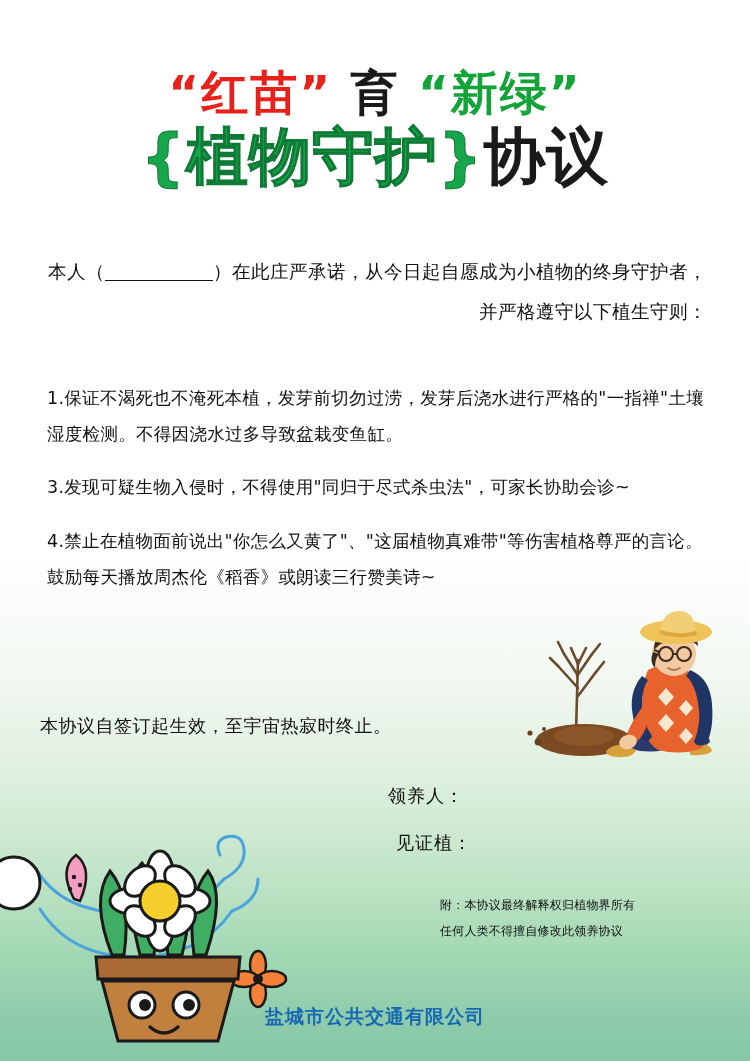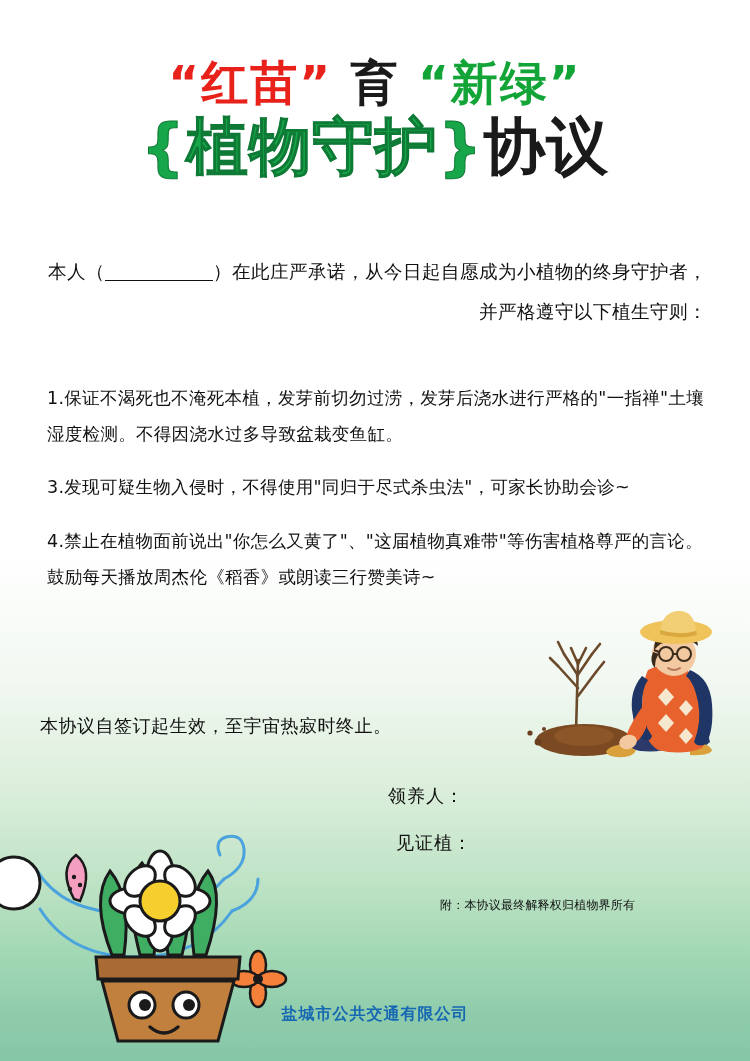--- a/index.html
+++ b/index.html
@@ -16,21 +16,21 @@
     position: relative;
     width: 750px;
     height: 1061px;
     background: linear-gradient(to bottom, #ffffff 0%, #ffffff 52%, #f2f8f2 64%, #dcefdc 74%, #bfe3c6 83%, #a2d8b4 90%, #8ecbab 96%, #86c7a8 100%);
     overflow: hidden;
   }
 
   
   .title-block {
     position: absolute;
-    top: 58px;
+    top: 68px;
     left: 0;
     width: 750px;
     text-align: center;
   }
   .title-line1 {
     font-family: "DejaVu Sans", sans-serif;
     font-weight: bold;
     font-size: 47px;
     letter-spacing: 2px;
     line-height: 1.05;
@@ -124,21 +124,21 @@
   }
 
   .company {
     position: absolute;
     top: 1004px;
     left: 0;
     width: 750px;
     text-align: center;
     font-family: "DejaVu Sans", sans-serif;
     font-weight: bold;
-    font-size: 16px;
+    font-size: 19px;
     color: #1668b3;
     letter-spacing: 1px;
   }
 
   
   .person-illo {
     position: absolute;
     right: 26px;
     top: 592px;
     width: 210px;
@@ -180,20 +180,21 @@
 
   <div class="effective">本协议自签订起生效，至宇宙热寂时终止。</div>
 
   <div class="sign-block">
     <div class="sign-row">领养人：</div>
     <div class="sign-row indent">见证植：</div>
   </div>
 
   <div class="footnote">
     <div>附：本协议最终解释权归植物界所有</div>
+    <div>任何人类不得擅自修改此领养协议</div>
   </div>
 
   <div class="company">盐城市公共交通有限公司</div>
 
   <div class="person-illo">
     <svg viewBox="0 0 210 185" width="210" height="185" xmlns="http://www.w3.org/2000/svg">
 
       <g stroke="#6b4a2c" stroke-width="2.6" fill="none" stroke-linecap="round">
         <path d="M62 140 L64 68"></path>
         <path d="M64 96 L44 74"></path>

